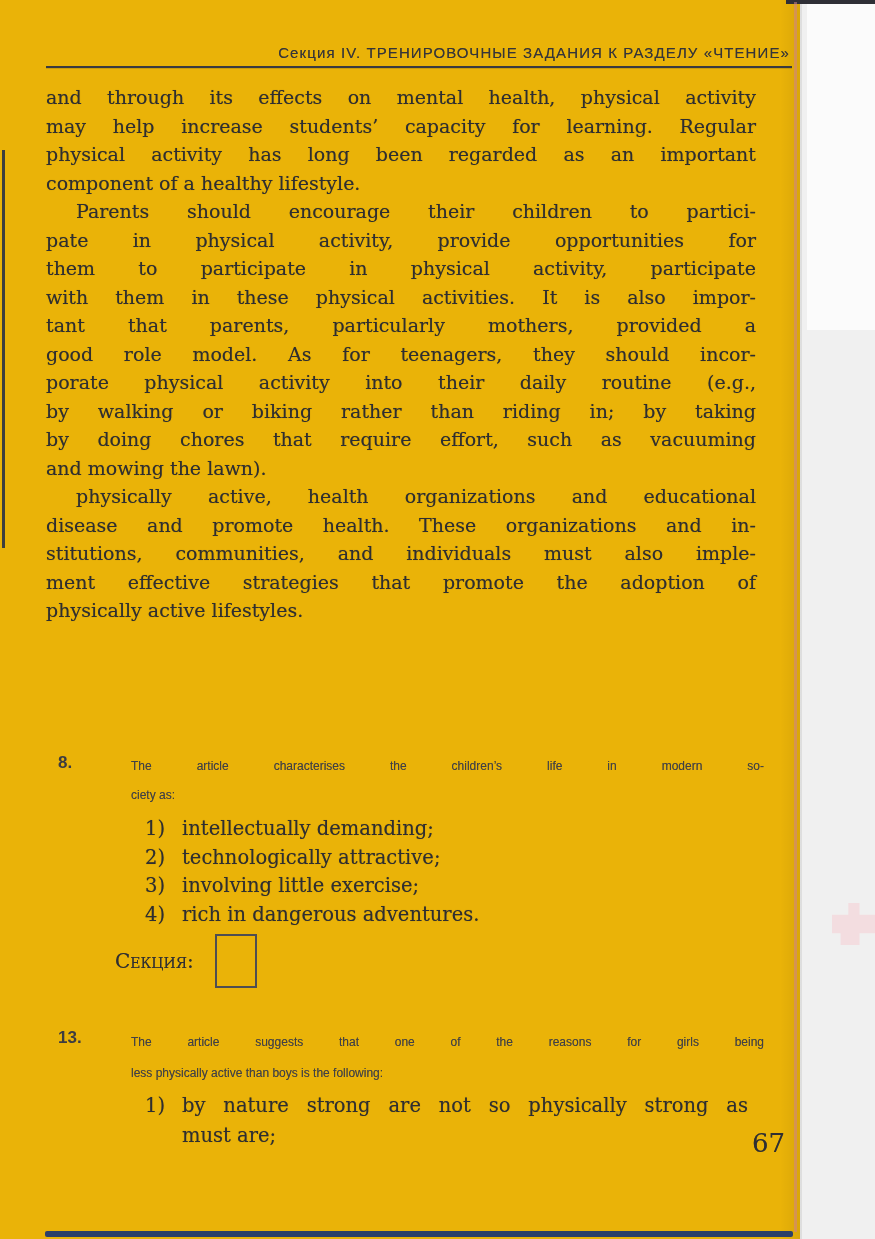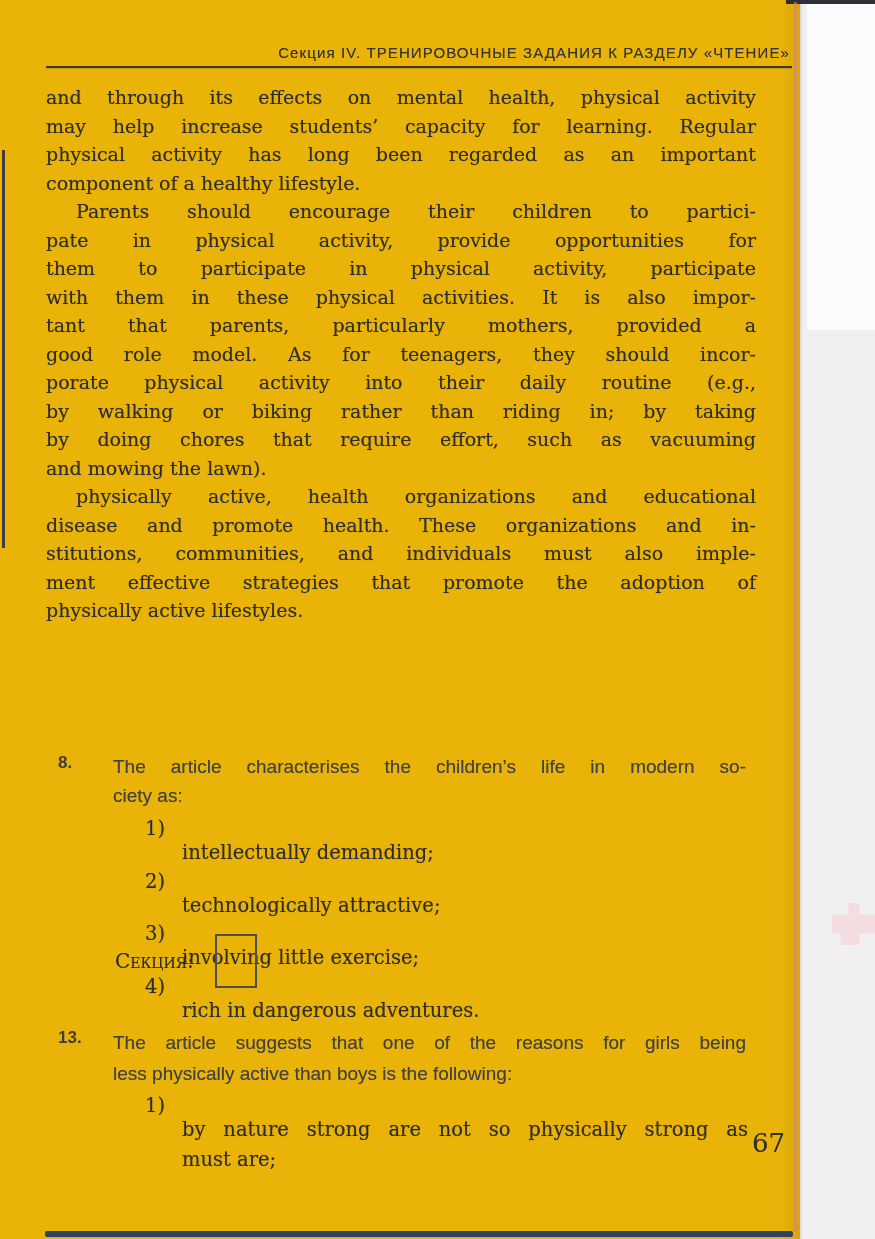--- a/index.html
+++ b/index.html
@@ -27,29 +27,29 @@
            color:#2e2e31;text-shadow:0 0 .7px rgba(35,35,40,.45);}
   .tline{text-align:justify;text-align-last:justify;}
   .tline.last{text-align-last:left;}
   .para.indent .tline:first-child{text-indent:30px;}
   
   .question{position:absolute;left:46px;width:702px;color:#2e2e31;}
   .q12{top:752px;height:240px;}
   .q13{top:1027px;height:125px;}
   .q-num{position:absolute;left:12px;top:1px;font-family:"Liberation Sans",sans-serif;
          font-weight:bold;font-size:17px;color:#3c3c41;}
-  .q-stem{margin-left:67px;width:633px;font-family:"Liberation Sans",sans-serif;font-size:19px;
+  .q-stem{margin-left:85px;width:633px;font-family:"Liberation Sans",sans-serif;font-size:12px;
           line-height:29px;color:#414146;text-shadow:0 0 .6px rgba(60,60,65,.5);}
   .q13 .q-stem{line-height:31px;}
   .q-options{margin-left:99px;width:603px;font-size:19.5px;line-height:28.5px;margin-top:5px;
              text-shadow:0 0 .7px rgba(35,35,40,.45);}
   .q13 .q-options{line-height:30px;margin-top:2px;}
   .opt-row{display:flex;}
   .opt-num{flex:none;width:37px;}
-  .opt-body{flex:1;margin-top:24px;}
+  .opt-body{flex:1;}
   
   .answer-row{position:absolute;left:69px;top:182px;width:300px;height:56px;}
   .answer-label{font-variant:small-caps;font-size:20px;color:#2f2f33;line-height:54px;
                 text-shadow:0 0 .6px rgba(40,40,45,.5);}
   .answer-box{position:absolute;left:100px;top:0;width:42px;height:54px;
               border:2px solid #4e4e52;box-sizing:border-box;}
   .page-number{position:absolute;left:752px;top:1128px;font-size:26px;color:#2f2f33;
                text-shadow:0 0 .6px rgba(40,40,45,.5);}
 </style>
 </head>

